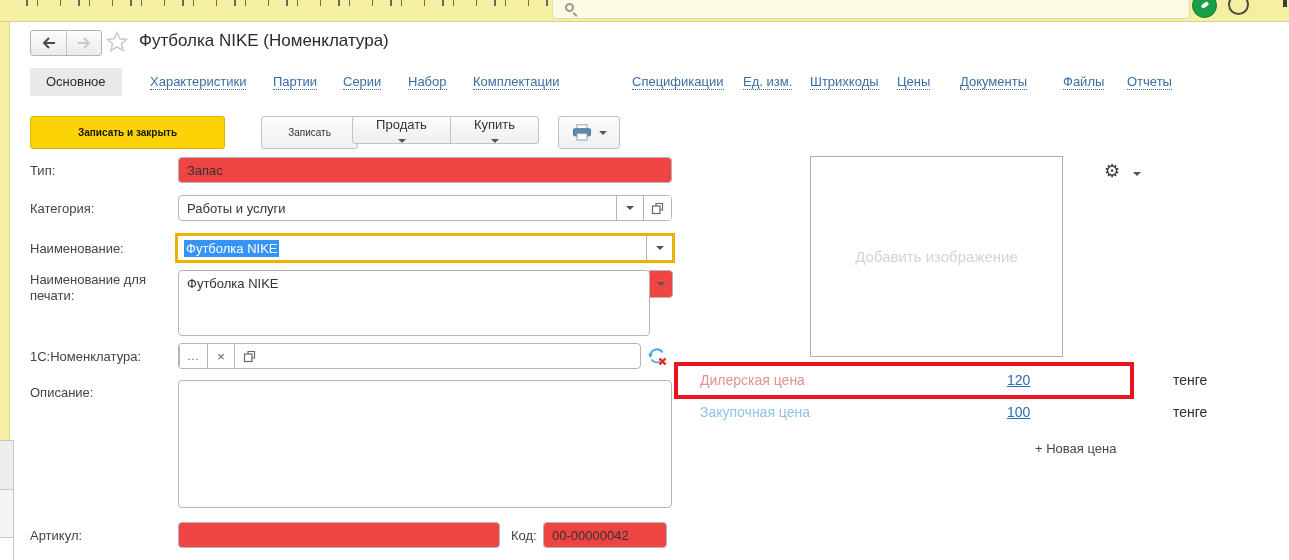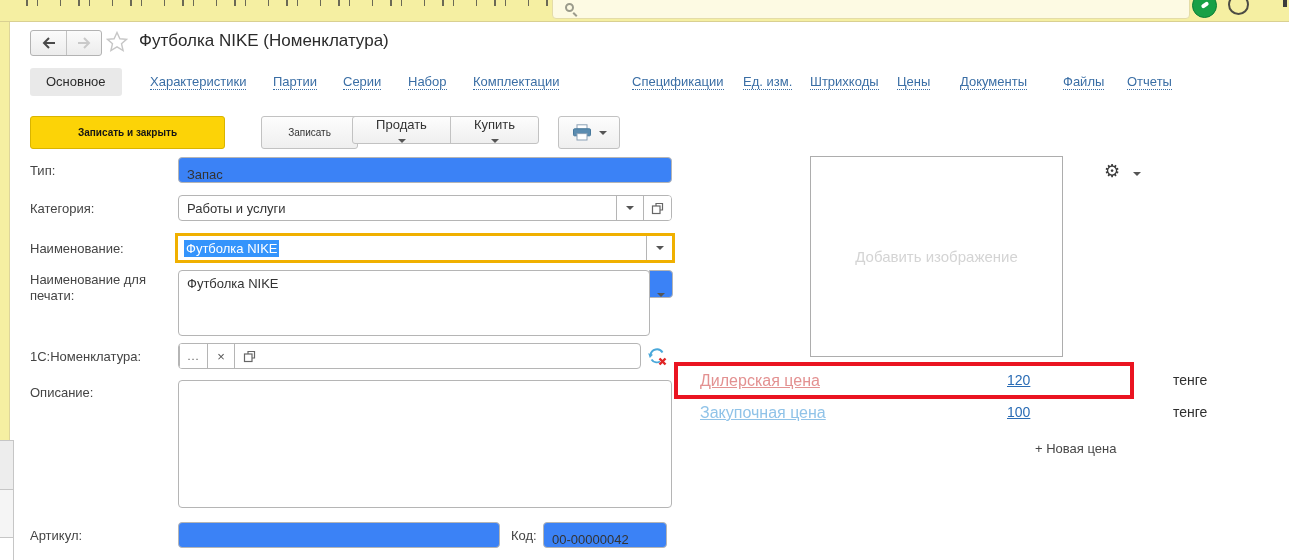--- a/index.html
+++ b/index.html
@@ -61,22 +61,22 @@
     border: 1px solid #c2c2c2; border-radius: 3px; background: linear-gradient(#fdfdfd,#efefef); }
   .group-cell { display: flex; align-items: center; justify-content: center; gap: 7px;
     font-size: 13px; color: #333; cursor: pointer; flex-direction: column; }
   .group-cell + .group-cell { border-left: 1px solid #c2c2c2; }
   .btn-print { left: 558px; top: 116px; width: 62px; gap: 7px; }
   .caret { width: 0; height: 0; border-left: 4px solid transparent; border-right: 4px solid transparent;
     border-top: 4px solid #555; }
 
   
   .lbl { position: absolute; left: 30px; font-size: 13px; color: #444; }
-  .fld { position: absolute; background: #3b82f6; border: 1px solid #b5b5b5; border-radius: 4px;
-    font-size: 13px; color: #333; display: flex; align-items: flex-end; padding: 0 8px; }
+  .fld { position: absolute; background: #ef4444; border: 1px solid #b5b5b5; border-radius: 4px;
+    font-size: 13px; color: #333; display: flex; align-items: center; padding: 0 8px; }
   .composite { position: absolute; background: #fff; border: 1px solid #b5b5b5; border-radius: 4px;
     display: flex; align-items: stretch; overflow: hidden; }
   .composite .val { flex: 1; display: flex; align-items: center; padding: 0 8px;
     font-size: 13px; color: #333; }
   .seg { display: flex; align-items: center; justify-content: center; border-left: 1px solid #b5b5b5;
     background: #fff; cursor: pointer; }
   .focus-wrap { position: absolute; left: 175px; top: 233px; width: 500px; height: 30px;
     border: 3px solid #f0b000; background: #fff; display: flex; align-items: stretch; }
   .sel-text { align-self: center; margin-left: 6px; background: #3494fc; color: #fff;
     font-size: 13px; padding: 1px 2px; white-space: nowrap; }
@@ -88,21 +88,21 @@
 
   
   .imgbox { position: absolute; left: 810px; top: 156px; width: 253px; height: 201px;
     border: 1px solid #adadad; background: #fff; display: flex; align-items: center; justify-content: center; }
   .imgbox span { font-size: 15px; color: #d4d4d4; }
   .gear { position: absolute; left: 1104px; top: 160px; font-size: 18px; color: #3c3c3c; cursor: pointer; }
   .gear-caret { position: absolute; left: 1133px; top: 172px; }
 
   .red-annot { position: absolute; left: 674px; top: 362px; width: 460px; height: 37px;
     border: 4px solid #ea1421; pointer-events: none; }
-  .price-name { position: absolute; left: 700px; font-size: 16px; cursor: pointer; text-decoration: underline; }
+  .price-name { position: absolute; left: 700px; font-size: 14px; cursor: pointer; }
   .price-val { position: absolute; left: 1007px; width: 70px; text-align: left; font-size: 14px; }
   .price-val span { color: #2a6cb5; text-decoration: underline; cursor: pointer; }
   .price-cur { position: absolute; left: 1173px; font-size: 14px; color: #2f2f2f; }
   .add-price { position: absolute; left: 1035px; top: 441px; font-size: 13px; color: #474747; cursor: pointer; }
 </style>
 </head>
 <body>
 
 <div class="screen">
 

